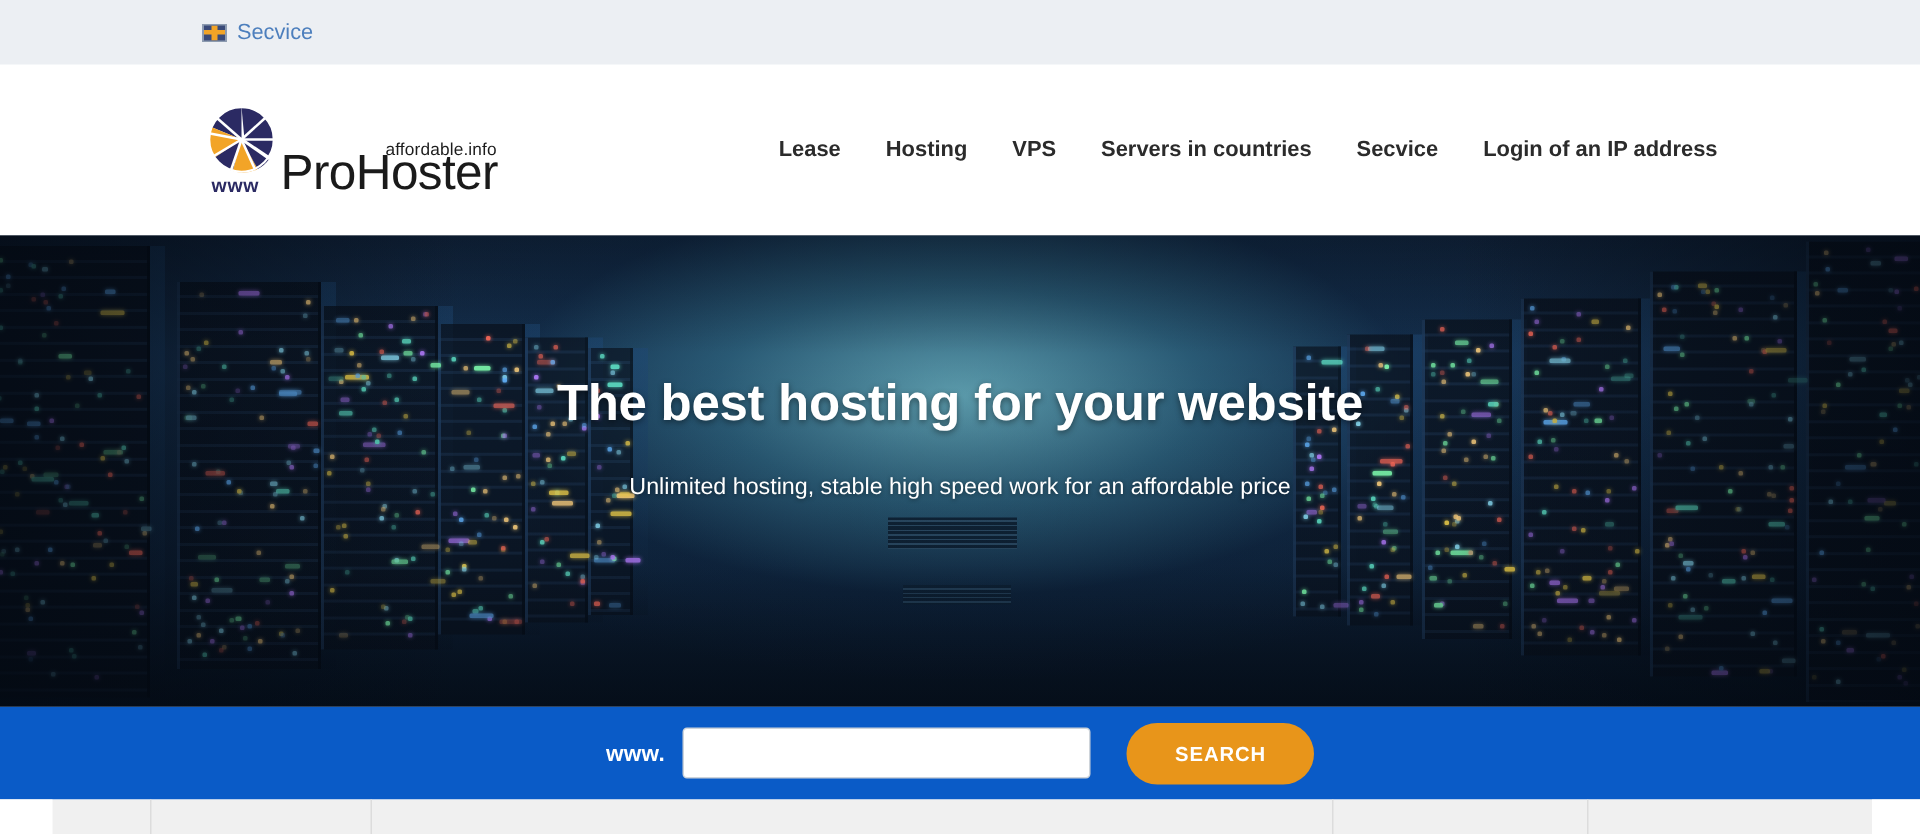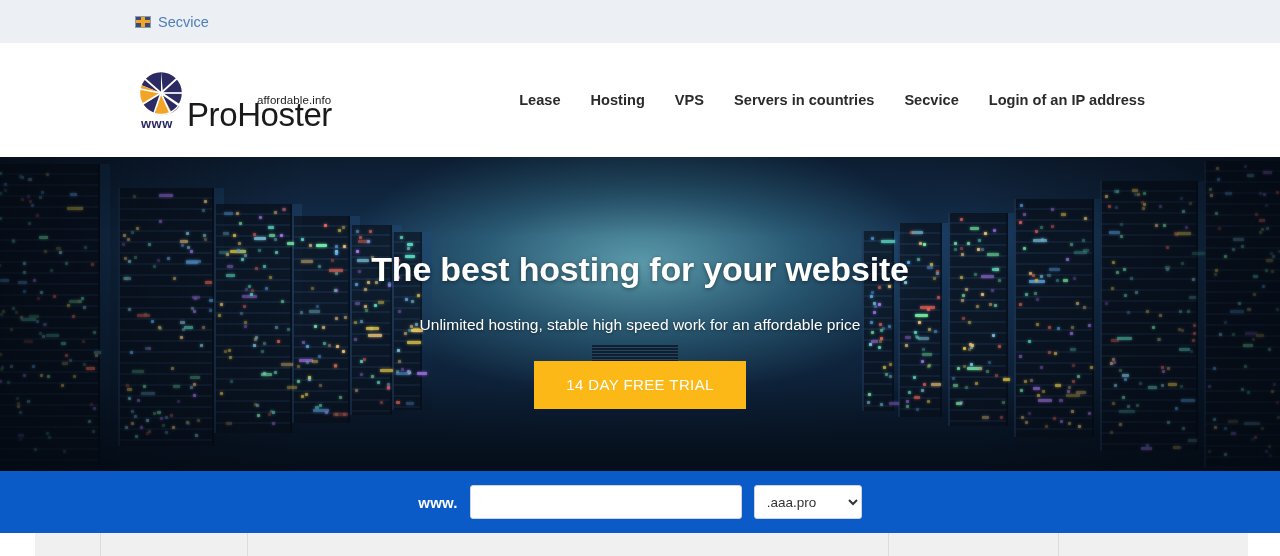--- a/index.html
+++ b/index.html
@@ -1130,32 +1130,29 @@
         <span class="led" style="left: 1265px; top: 293px; background: rgb(181, 124, 255); opacity: 0.68; box-shadow: rgb(181, 124, 255) 0px 0px 3px;"></span>
         <span class="led" style="left: 1244px; top: 265px; background: rgb(143, 230, 255); opacity: 0.58; width: 16px; box-shadow: rgb(143, 230, 255) 0px 0px 3px;"></span>
         <span class="led" style="left: 1217px; top: 21px; background: rgb(100, 181, 255); opacity: 0.87; box-shadow: rgb(100, 181, 255) 0px 0px 3px;"></span>
       </div>
     <div class="hero-vignette"></div>
   </div>
 
   <div class="hero-content">
     <h1 class="hero-title">The best hosting for your website</h1>
     <p class="hero-sub">Unlimited hosting, stable high speed work for an affordable price</p>
-    <a class="hero-cta" href="#">14 DAY FREE TRIAL</a>
   </div>
 
 </div>
 
 <div class="searchband">
   <div class="searchband-inner">
     <span class="www-label">www.</span>
     <input class="domain-input" type="text" placeholder="" style="">
-    <select class="tld-select">
-      <option>.aaa.pro</option>
-    </select>
+    <button class="search-btn">SEARCH</button>
   </div>
 </div>
 
 <div class="below">
   <div class="below-white-l"></div>
   <div class="below-white-r"></div>
   <div class="below-div" style="left:100px"></div>
   <div class="below-div" style="left:247px"></div>
   <div class="below-div" style="left:888px"></div>
   <div class="below-div" style="left:1058px"></div>

